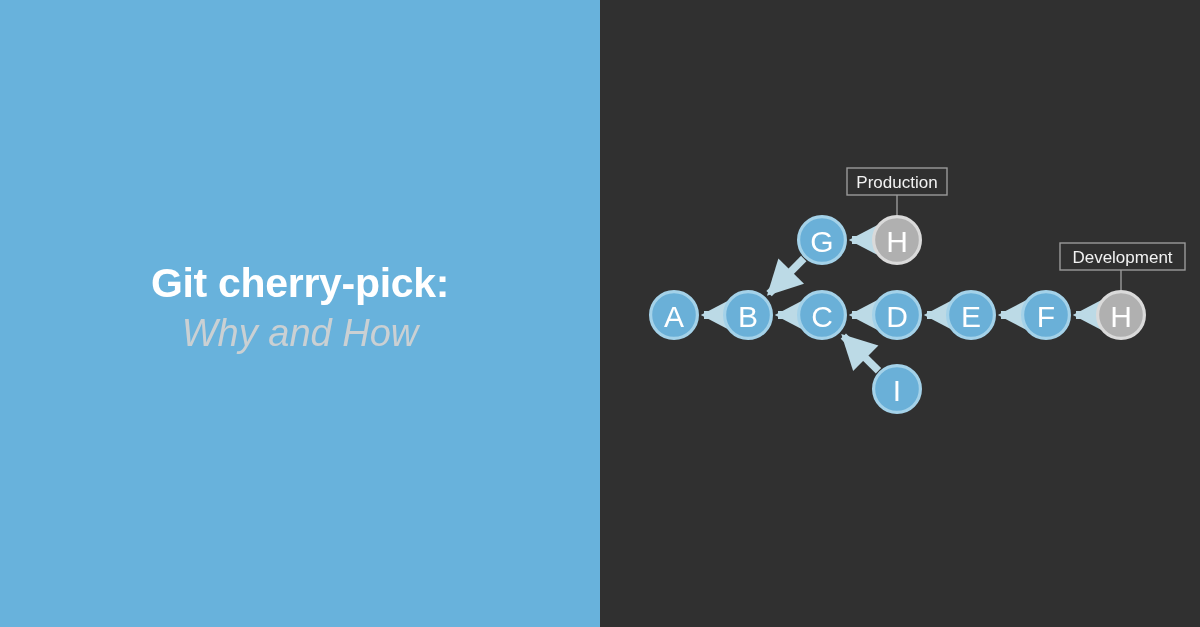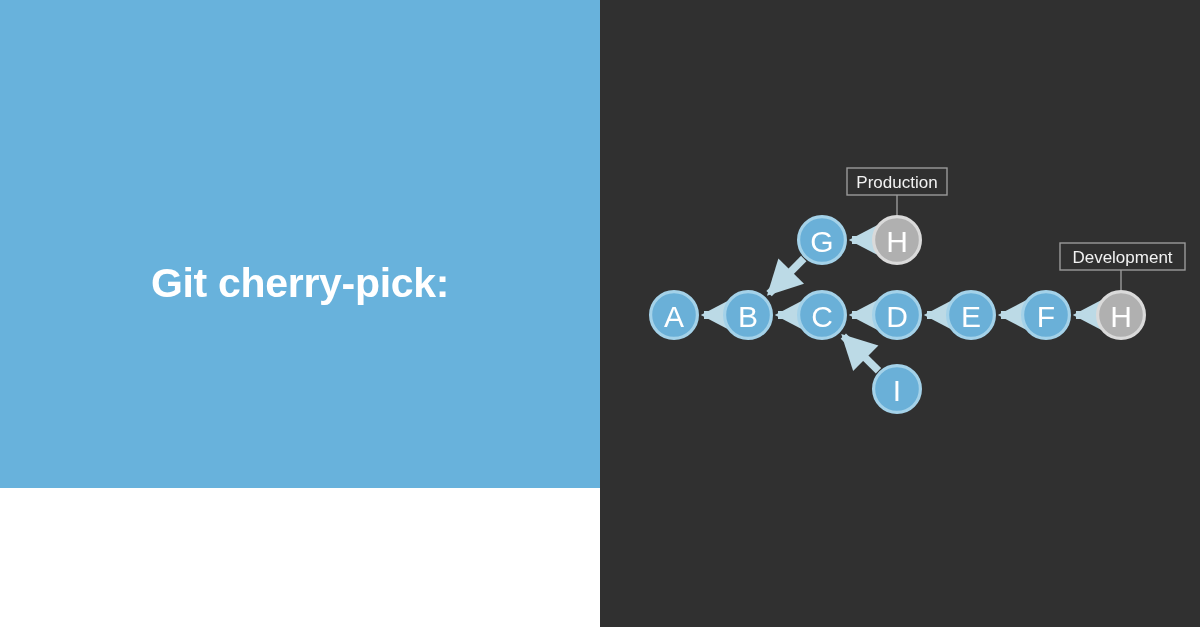--- a/index.html
+++ b/index.html
@@ -12,21 +12,21 @@
     width: 1200px;
     height: 627px;
     overflow: hidden;
     font-family: "Liberation Sans", sans-serif;
   }
   #left-panel {
     position: absolute;
     left: 0;
     top: 0;
     width: 600px;
-    height: 488px;
+    height: 627px;
     background: #68b2dc;
     text-decoration: underline;
   }
   #right-panel {
     position: absolute;
     left: 600px;
     top: 0;
     width: 600px;
     height: 627px;
     background: #303030;
@@ -88,20 +88,21 @@
   }
 </style>
 </head>
 <body>
 
 <div id="canvas">
 
   <div id="left-panel">
     <div id="title-block">
       <span id="main-title">Git cherry-pick:</span>
+      <span id="sub-title">Why and How</span>
     </div>
   </div>
 
   <div id="right-panel"></div>
 
   <svg id="graph-svg" viewBox="0 0 600 627">
     <defs>
       <marker id="arrowhead" markerWidth="5.2" markerHeight="5.2" refX="4.4" refY="2.6" orient="auto" markerUnits="strokeWidth">
         <path d="M 0.2 0.2 L 4.8 2.6 L 0.2 5.0 z" fill="#bcdae6"></path>
       </marker>

